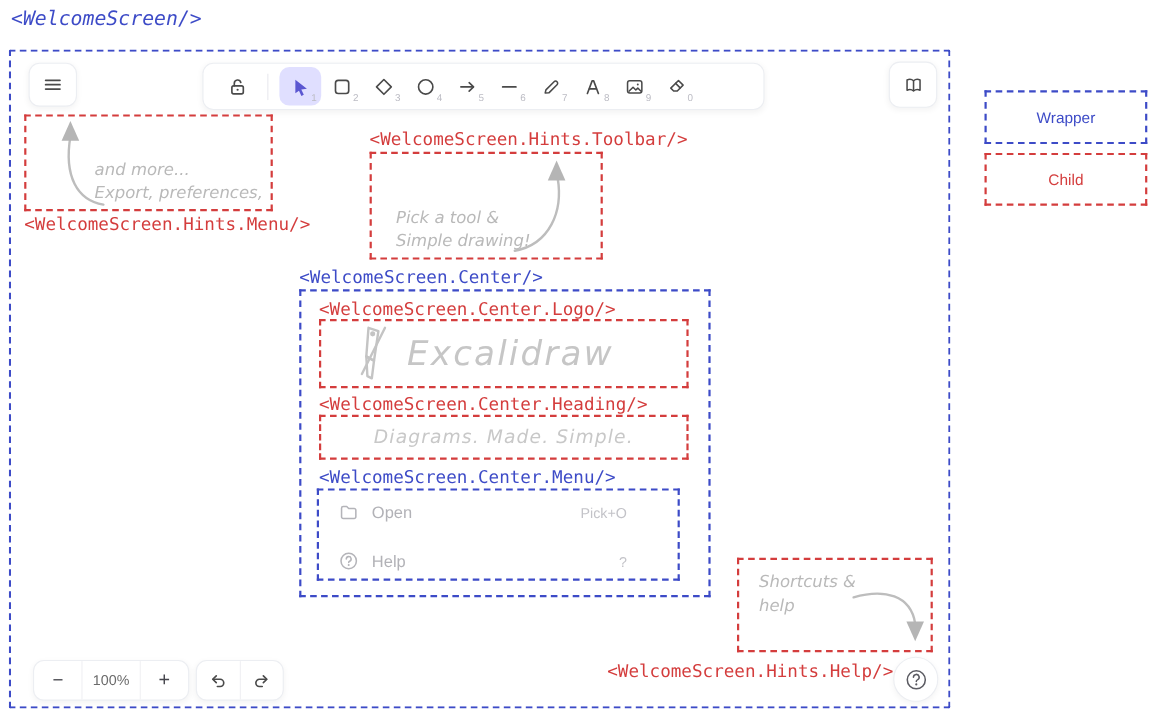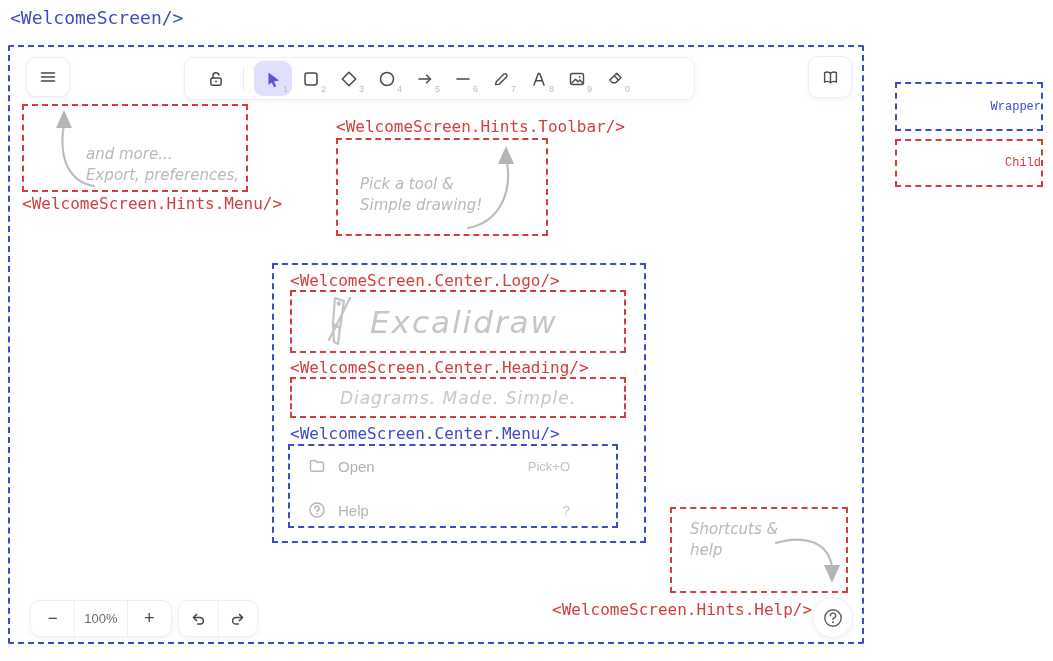--- a/index.html
+++ b/index.html
@@ -34,35 +34,35 @@
   
   .logo-text { font-family:"DejaVu Sans", sans-serif; font-style:italic; font-size:31px;
                letter-spacing:2px; color:#c6c6c6; white-space:nowrap; }
   .heading-text { font-family:"DejaVu Sans", sans-serif; font-style:italic; font-size:17px;
                   letter-spacing:1px; color:#c8c8c8; text-align:center; white-space:nowrap; }
   .menu-row { position:absolute; left:8px; right:8px; height:28px; display:flex;
               align-items:center; padding:0 10px; border-radius:6px; cursor:pointer; }
   .menu-row .lbl { font-size:15px; color:#b2b2b7; margin-left:12px; }
   .menu-row .sc  { margin-left:auto; margin-right:28px; font-size:13px; color:#c3c3c8; }
 
-  .legend-box { display:flex; align-items:center; justify-content:flex-end;
-                font-family:Liberation Mono, monospace; font-size:12px; }
+  .legend-box { display:flex; align-items:center; justify-content:center;
+                font-family:Liberation Sans, sans-serif; font-size:14px; }
 
   .footer-seg { display:flex; align-items:center; justify-content:center; height:100%;
                 color:#45454c; cursor:pointer; }
   .f-divider { width:1px; height:100%; background:#f0f0f3; }
   .zoom-level { font-size:13px; color:#6b6b6b; }
   svg { display:block; }
 </style>
 </head>
 <body>
 
 <div class="stage">
 
-  <div class="abs anno-label big blue-t" style="left:10px; top:7px;">&lt;WelcomeScreen/&gt;</div>
+  <div class="abs anno-label big blue-t" style="left:10px; top:7px;font-style:italic;">&lt;WelcomeScreen/&gt;</div>
 
   <div class="abs dash-blue" style="left:8px; top:45px; width:856px; height:599px; border-radius:2px;"></div>
 
   <div class="abs island sq-btn" style="left:26px; top:57px; width:44px; height:40px;">
     <span>
       <svg width="20" height="20" viewBox="0 0 20 20">
           <g stroke="#4a4a4a" stroke-width="1.6" stroke-linecap="round">
         <line x1="3.5" y1="6" x2="16.5" y2="6"></line>
             <line x1="3.5" y1="10" x2="16.5" y2="10"></line>
             <line x1="3.5" y1="14" x2="16.5" y2="14"></line>
@@ -197,30 +197,31 @@
     </svg>
     <div class="hand abs" style="left:62px; top:38px;">
       <div>and more...</div>
       <div>Export, preferences,</div>
     </div>
   </div>
   <div class="abs anno-label red-t" style="left:336px; top:117px;">&lt;WelcomeScreen.Hints.Toolbar/&gt;</div>
 
   <div class="abs anno-label red-t" style="left:22px; top:194px;">&lt;WelcomeScreen.Hints.Menu/&gt;</div>
   <div class="abs dash-red" style="left:336px; top:138px; width:212px; height:98px;">
-    <div class="hand abs" style="left:22px; top:34px;">
+    <div class="hand abs" style="left:22px; top:48px;">
       <div>Pick a tool &amp;</div>
       <div>Simple drawing!</div>
     </div>
     <svg class="abs" style="left:126px; top:4px;" width="58" height="88" viewBox="0 0 58 88">
       <path d="M4 84 C36 78 48 48 43 18" fill="none" stroke="#bdbdbd" stroke-width="2.2" stroke-linecap="round"></path>
       <polygon points="42,2 34,20 50,20" fill="#b5b5b5"></polygon>
     </svg>
   </div>
 
+  <div class="abs anno-label blue-t" style="left:272px; top:242px;">&lt;WelcomeScreen.Center/&gt;</div>
   <div class="abs dash-blue" style="left:272px; top:263px; width:374px; height:280px;"></div>
 
   <div class="abs anno-label red-t" style="left:290px; top:271px;">&lt;WelcomeScreen.Center.Logo/&gt;</div>
   <div class="abs dash-red" style="left:290px; top:290px; width:336px; height:63px;">
     <svg class="abs" style="left:28px; top:2px;" width="38" height="56" viewBox="0 0 38 56">
       <g fill="none" stroke="#c4c4c4" stroke-width="2.2" stroke-linecap="round" stroke-linejoin="round">
         <path d="M15 4 L24 7 L20 34 L13 30 Z"></path>
         <path d="M13 30 L20 34 L18 50 L14 48 Z"></path>
         <circle cx="18.8" cy="9.5" r="1.2"></circle>
         <line x1="30" y1="4" x2="9" y2="46"></line>

